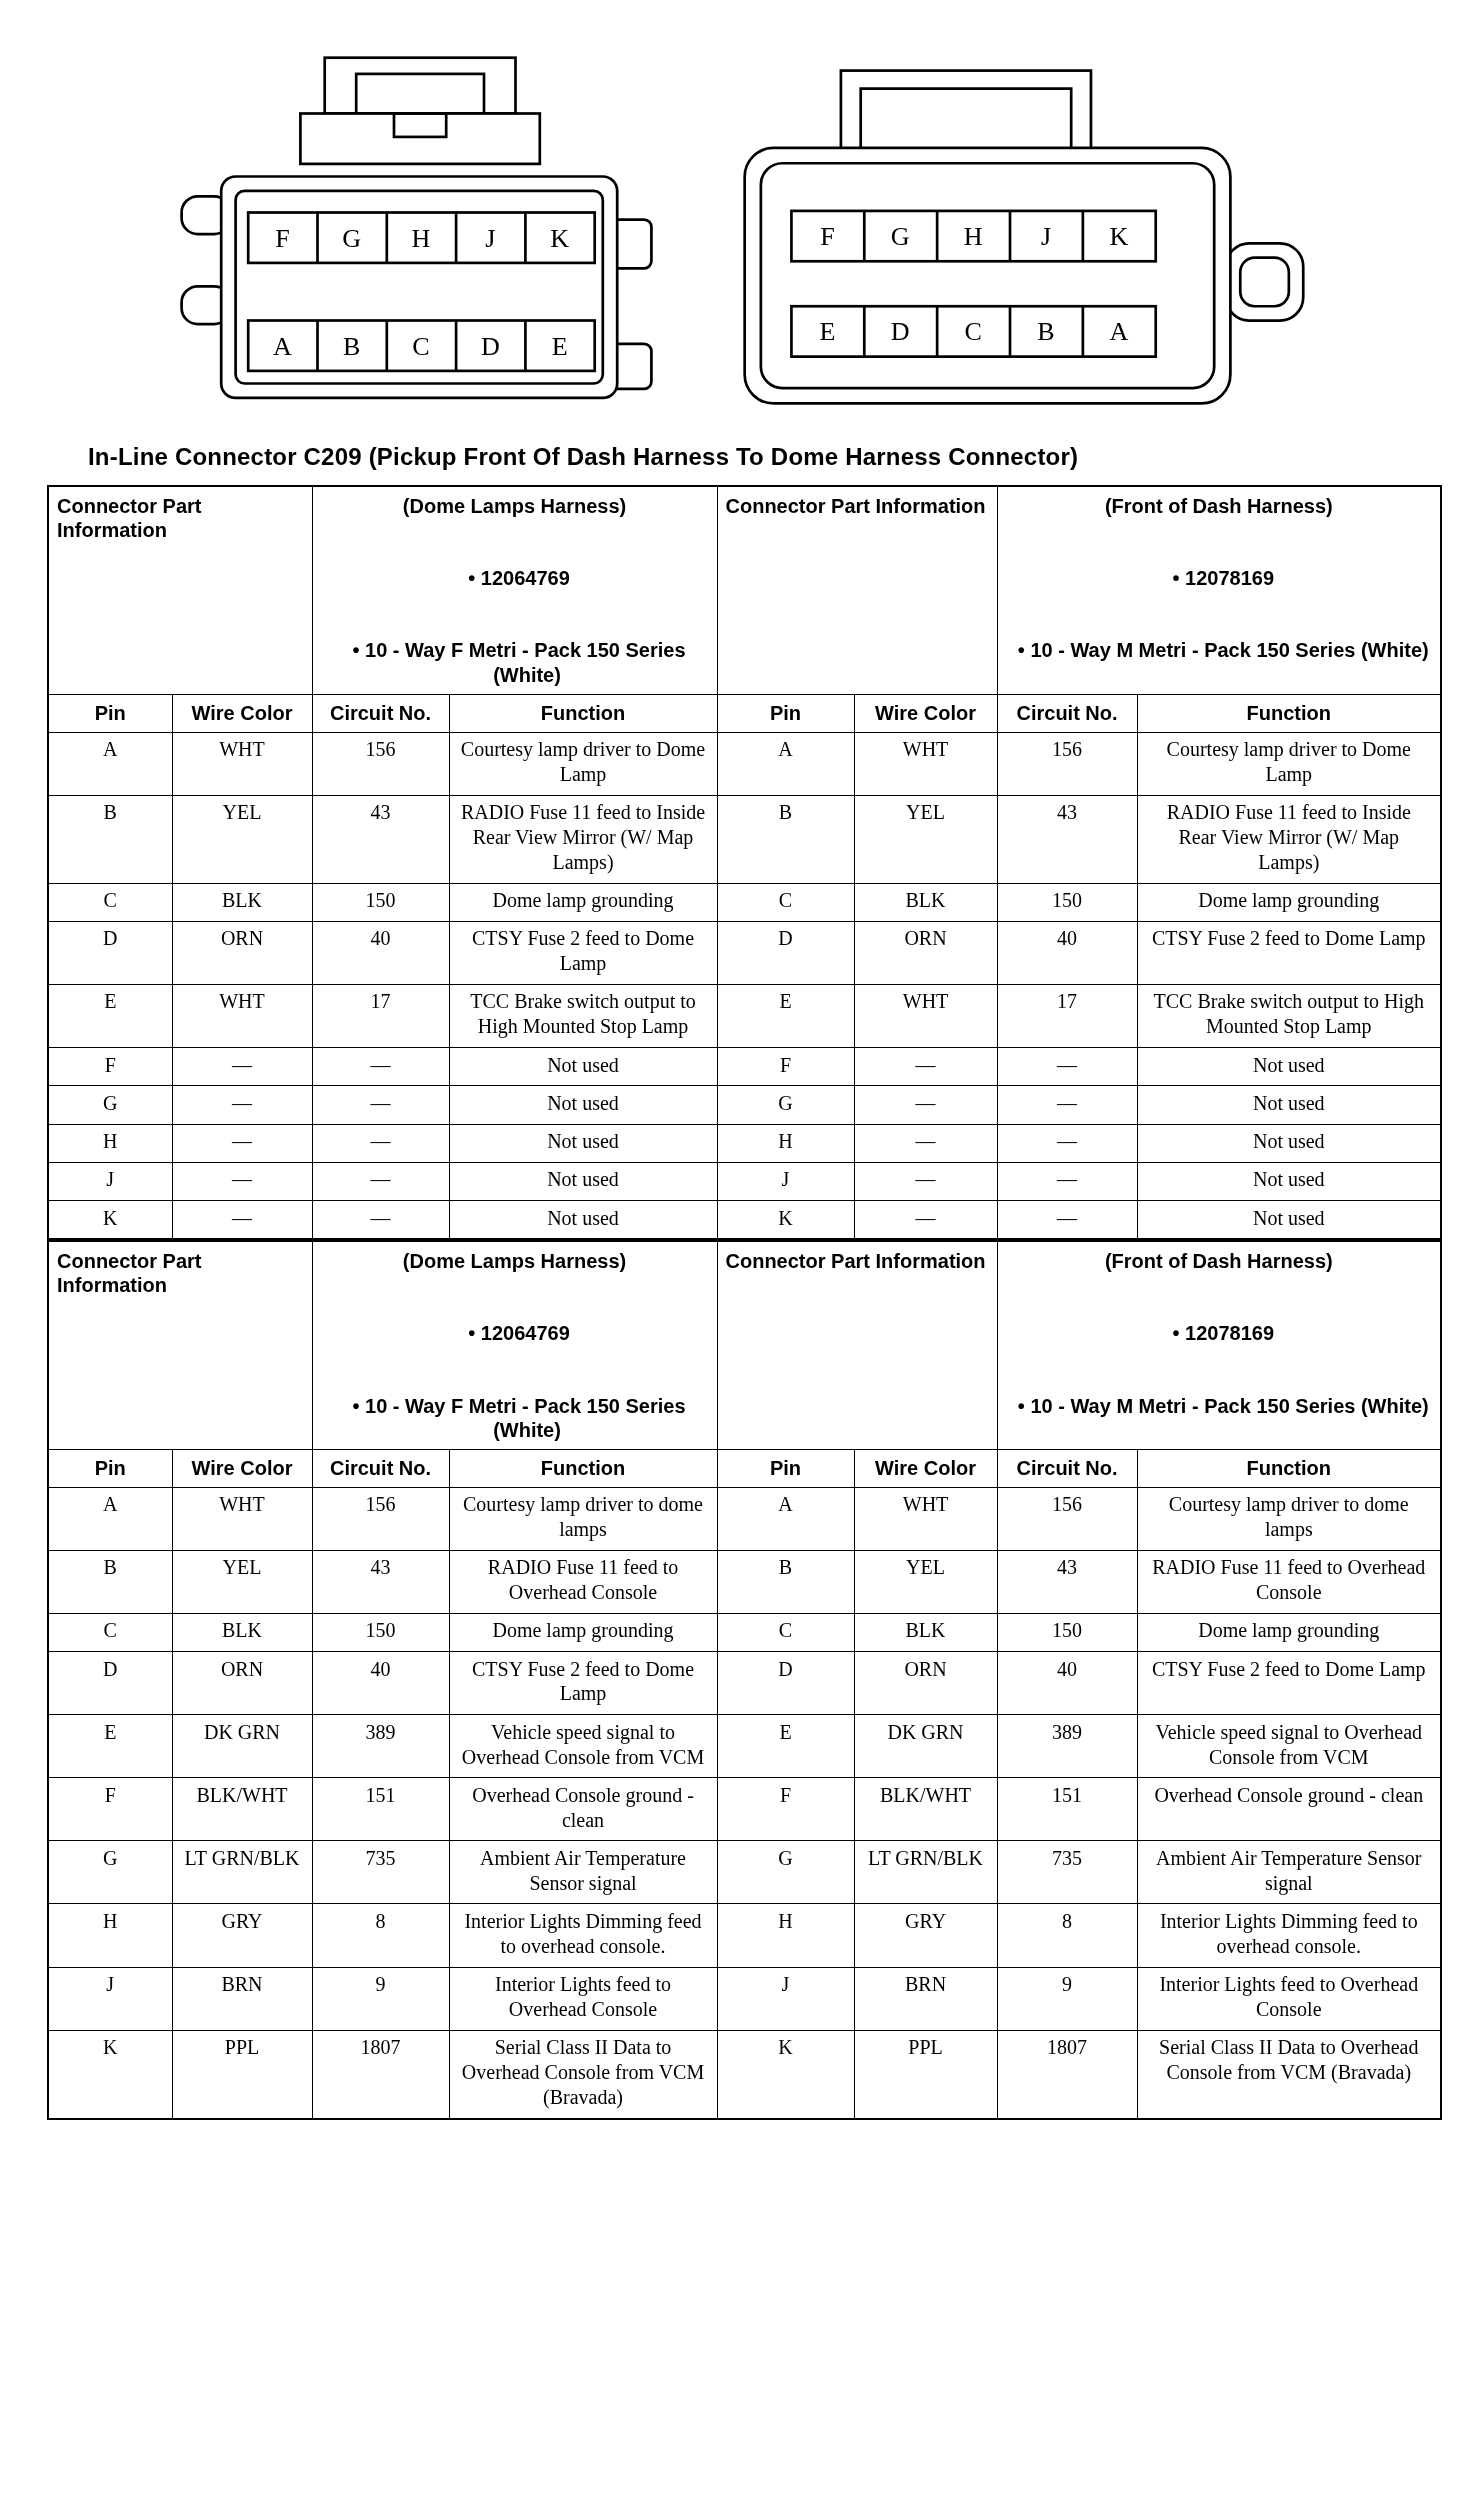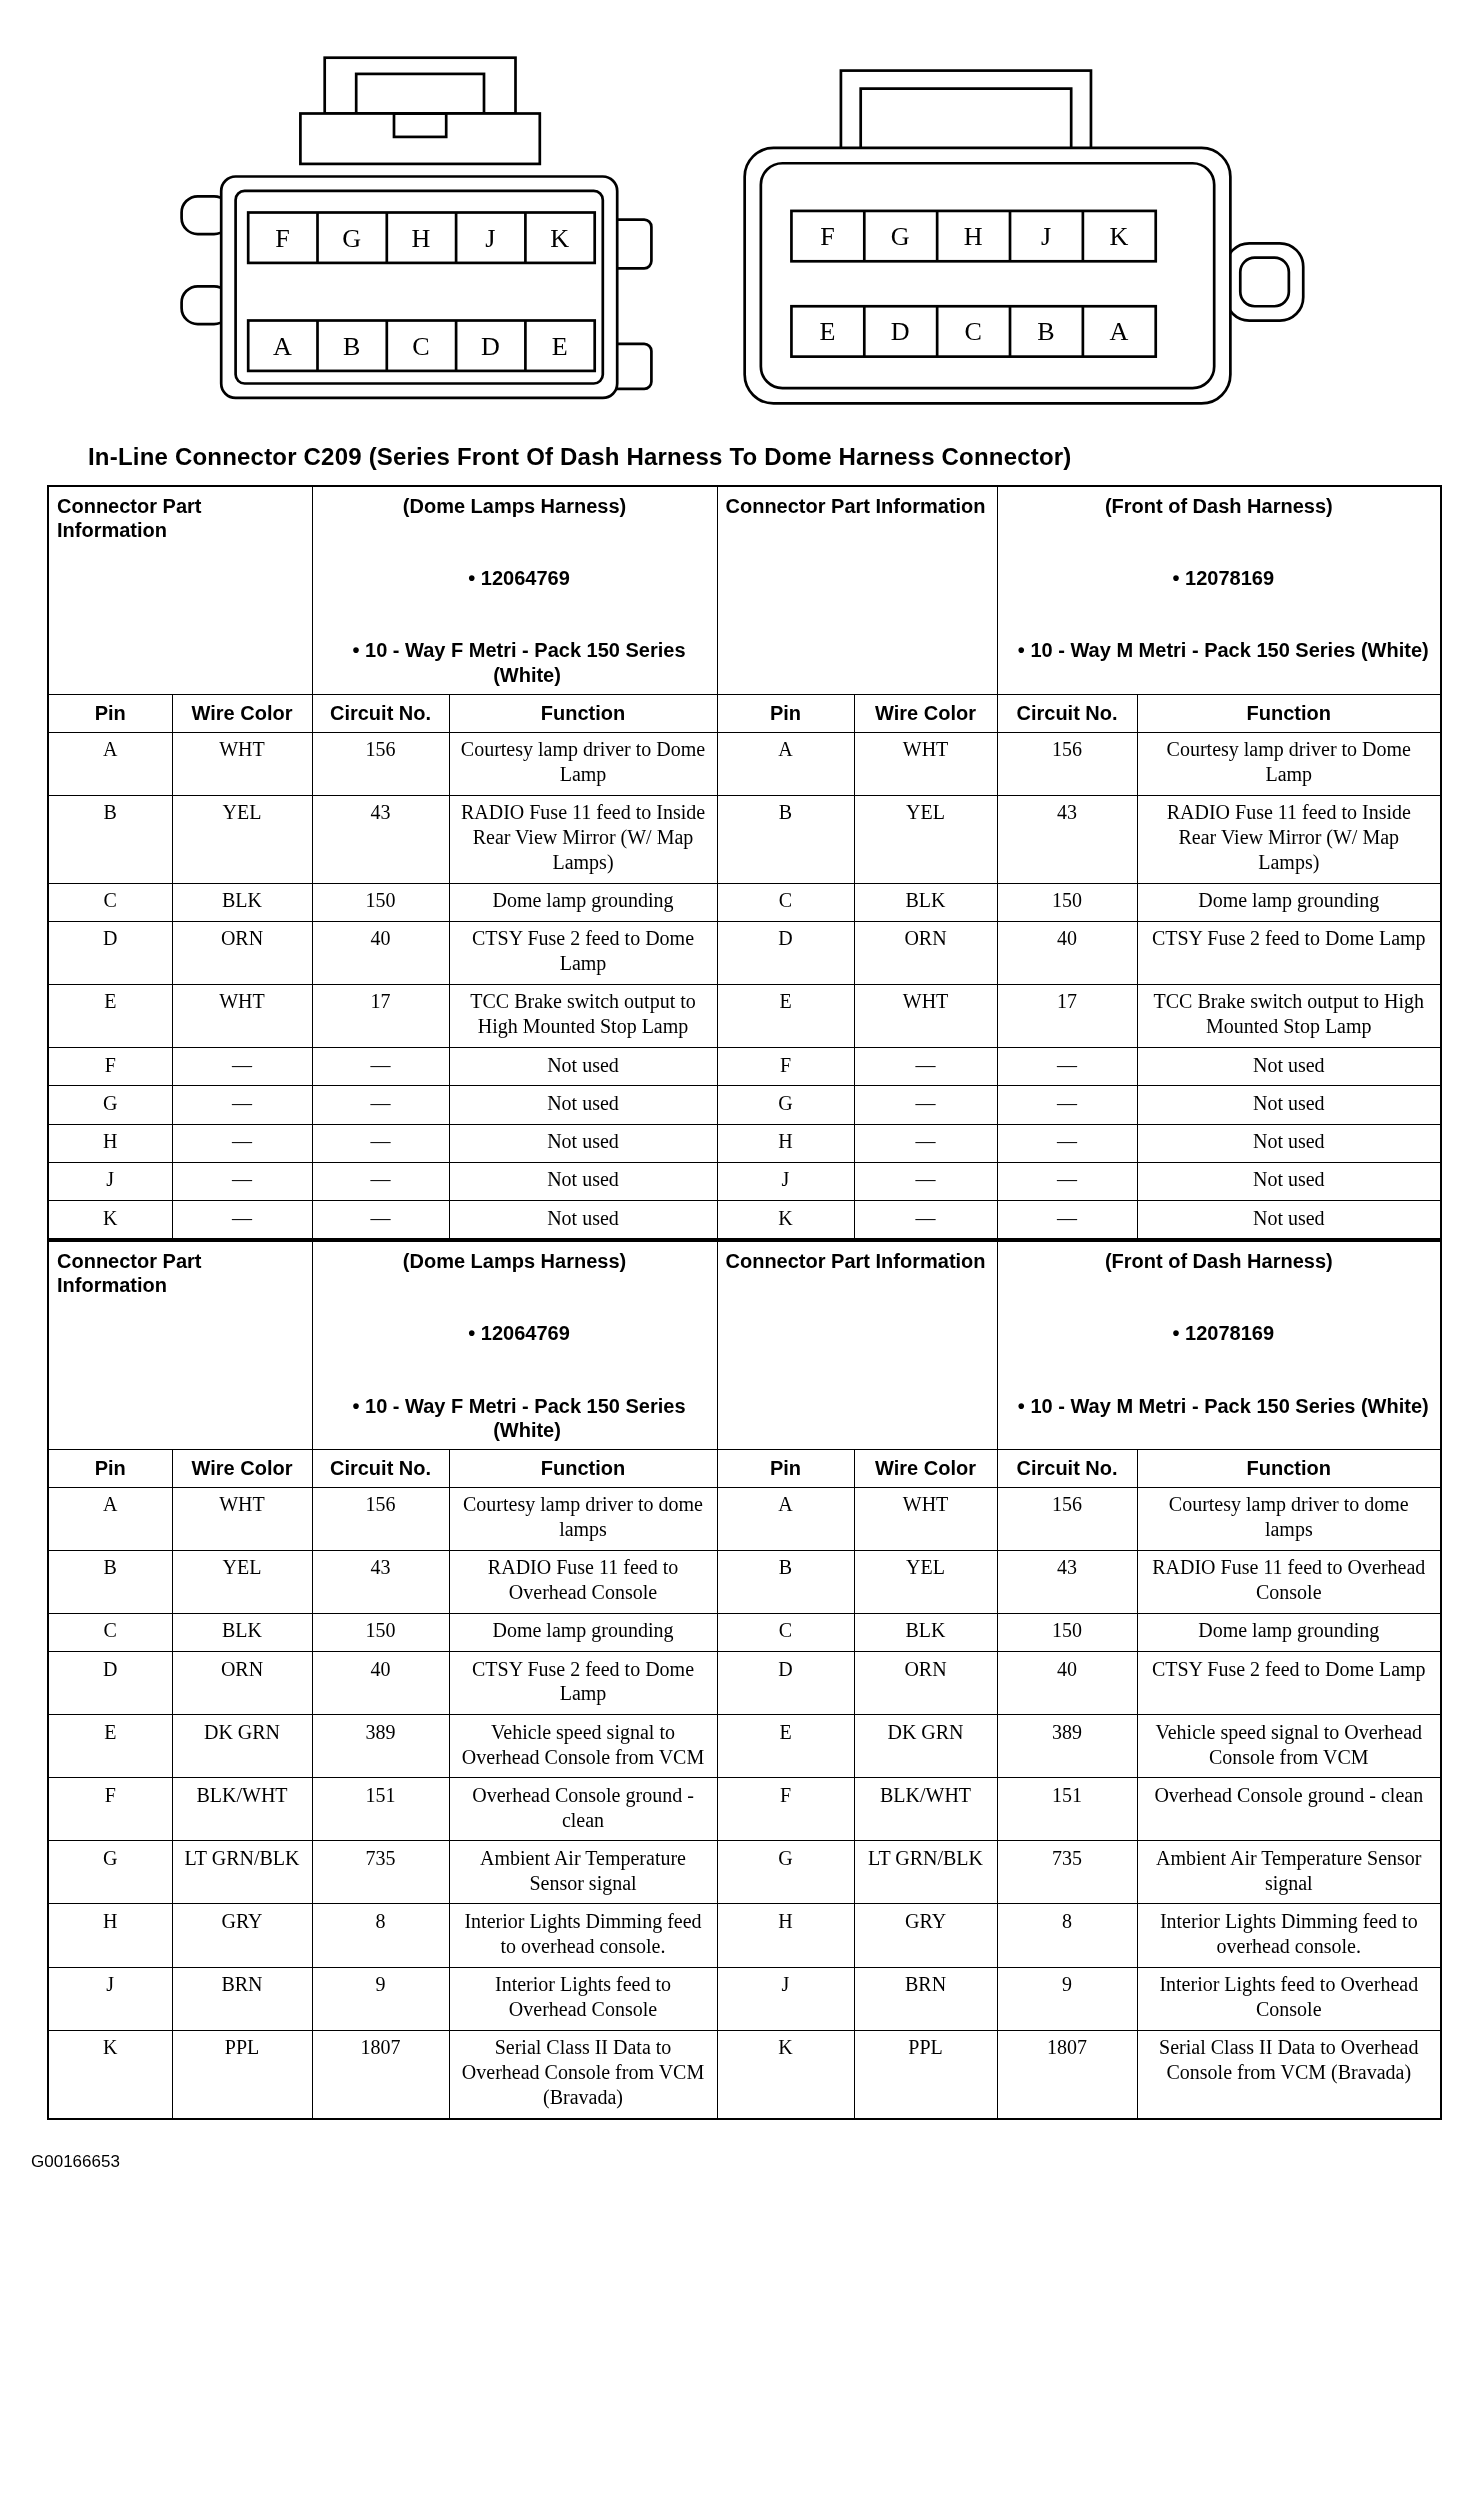--- a/index.html
+++ b/index.html
@@ -152,21 +152,21 @@
         <text x="97" y="304">E</text>
         <text x="178" y="304">D</text>
         <text x="259" y="304">C</text>
         <text x="340" y="304">B</text>
         <text x="421" y="304">A</text>
       </g>
     </svg>
   </div>
 
   <div class="section">
-    <h2 class="table-title">In-Line Connector C209 (Series Front Of Dash Harness To Dome Harness Connector)</h2>
+    <h2 class="table-title">In-Line Connector C209 (Pickup Front Of Dash Harness To Dome Harness Connector)</h2>
 
     <table class="pinout">
       <colgroup>
         <col style="width:124px">
           <col style="width:140px">
           <col style="width:137px">
           <col style="width:268px">
         <col style="width:137px">
           <col style="width:143px">
           <col style="width:140px">
@@ -440,16 +440,15 @@
             <td class="fn">Serial Class II Data to Overhead Console from VCM (Bravada)</td>
             <td class="ctr">K</td>
             <td class="ctr">PPL</td>
             <td class="ctr">1807</td>
             <td class="fn">Serial Class II Data to Overhead Console from VCM (Bravada)</td>
           </tr>
         </tbody>
     </table>
   </div>
 
-  <div class="figure-code">G00166653</div>
 
 </div>
 
 
 </body></html>

